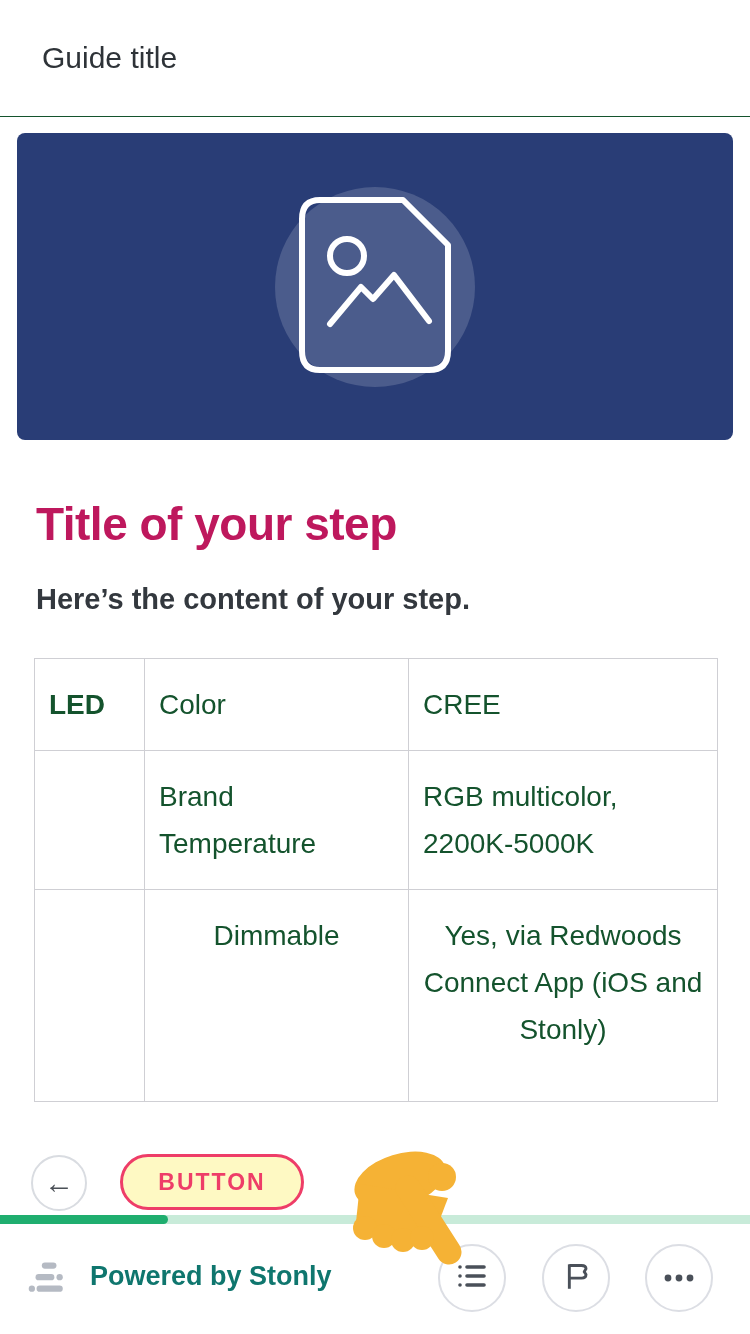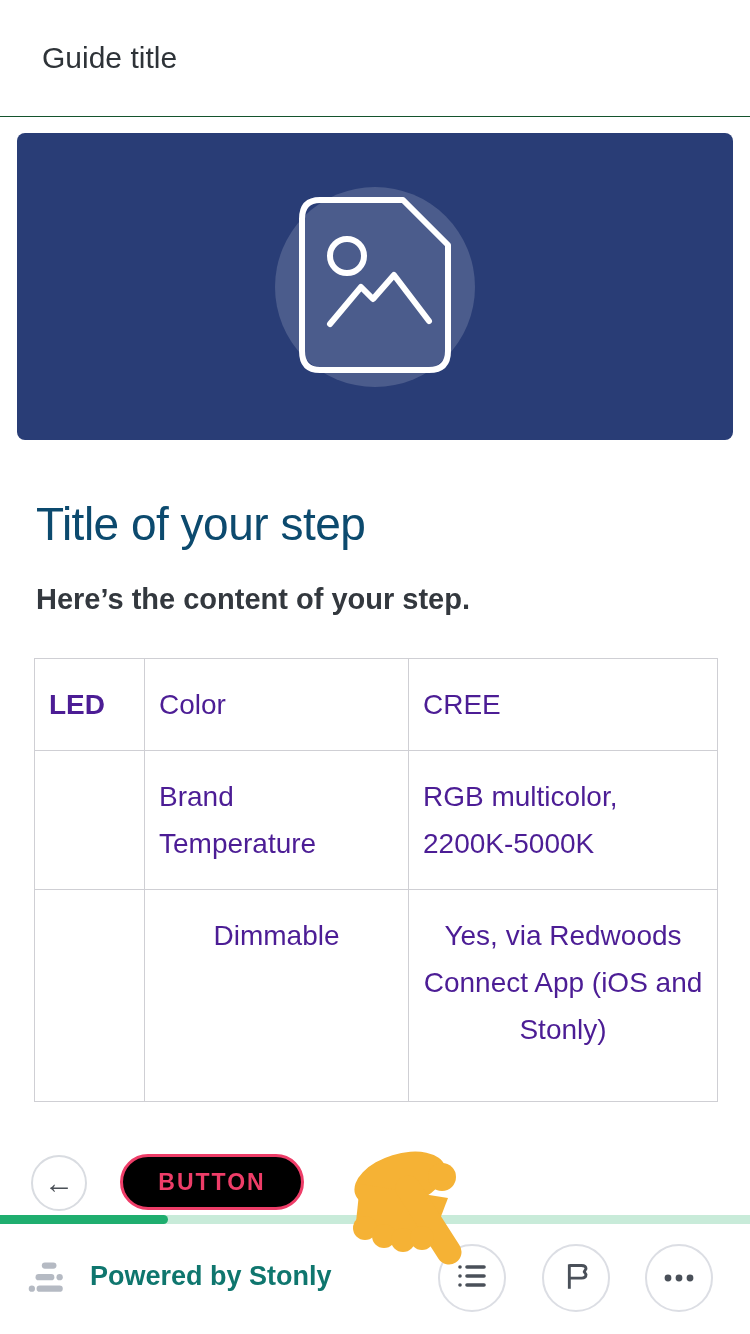--- a/index.html
+++ b/index.html
@@ -11,37 +11,37 @@
   .header { height:117px; display:flex; align-items:center; padding-left:42px; border-bottom:1px solid #14532d; }
   .header-title { font-size:30px; color:#2e3338; font-weight:400; }
 
   
   .banner { margin:16px 17px 0 17px; width:716px; height:307px; background:#293d76; border-radius:8px;
             display:flex; align-items:center; justify-content:center; position:relative; }
   .banner-circle { width:200px; height:200px; border-radius:50%; background:rgba(255,255,255,0.16);
                    display:flex; align-items:center; justify-content:center; }
 
   
-  .step-title { margin:57px 36px 0 36px; font-size:46px; font-weight:400; color:#0c4a6e; letter-spacing:-0.5px; }
+  .step-title { margin:57px 36px 0 36px; font-size:46px; font-weight:700; color:#be185d; letter-spacing:-0.5px; }
   .step-body  { margin:32px 36px 0 36px; font-size:29px; color:#33383e;font-weight:bold; }
 
   
   table.spec { margin:42px 0 0 34px; border-collapse:collapse; table-layout:fixed; width:683px;
-               font-size:28px; color:#4c1d95; }
+               font-size:28px; color:#14532d; }
   table.spec td { border:1px solid #cfcfd4; vertical-align:top; padding:22px 14px 22px 14px; line-height:47px; }
   table.spec col.c1 { width:110px; } table.spec col.c2 { width:264px; } table.spec col.c3 { width:309px; }
   tr.r1 { height:80px; } tr.r2 { height:124px; } tr.r3 { height:212px;text-align:center; }
   td.led { font-weight:700; }
 
   
   .back-btn { position:absolute; left:31px; top:1155px; width:56px; height:56px; border-radius:50%;
               border:2px solid #d9dce1; background:#fff; display:flex; align-items:center; justify-content:center;
               color:#4b5057; font-size:30px; }
   .pill-btn { position:absolute; left:120px; top:1154px; width:184px; height:56px; border-radius:28px;
-              border:3px solid #ee3d68; background:#000000; color:#ee3d68; font-weight:700; font-size:23px;
+              border:3px solid #ee3d68; background:#fef9c3; color:#ee3d68; font-weight:700; font-size:23px;
               letter-spacing:2px; display:flex; align-items:center; justify-content:center; }
 
   
   .progress-track { position:absolute; left:0; top:1215px; width:750px; height:9px; background:#c8ebd9; }
   .progress-fill  { position:absolute; left:0; top:0; height:9px; width:168px; background:#1fae6f; border-radius:0 5px 5px 0; }
 
   
   .footer-brand { position:absolute; left:26px; top:1252px; display:flex; align-items:center; }
   .powered { margin-left:24px; font-size:27px; font-weight:600; color:#0f766e; }
   .round-btn { position:absolute; top:1244px; width:68px; height:68px; border-radius:50%;

